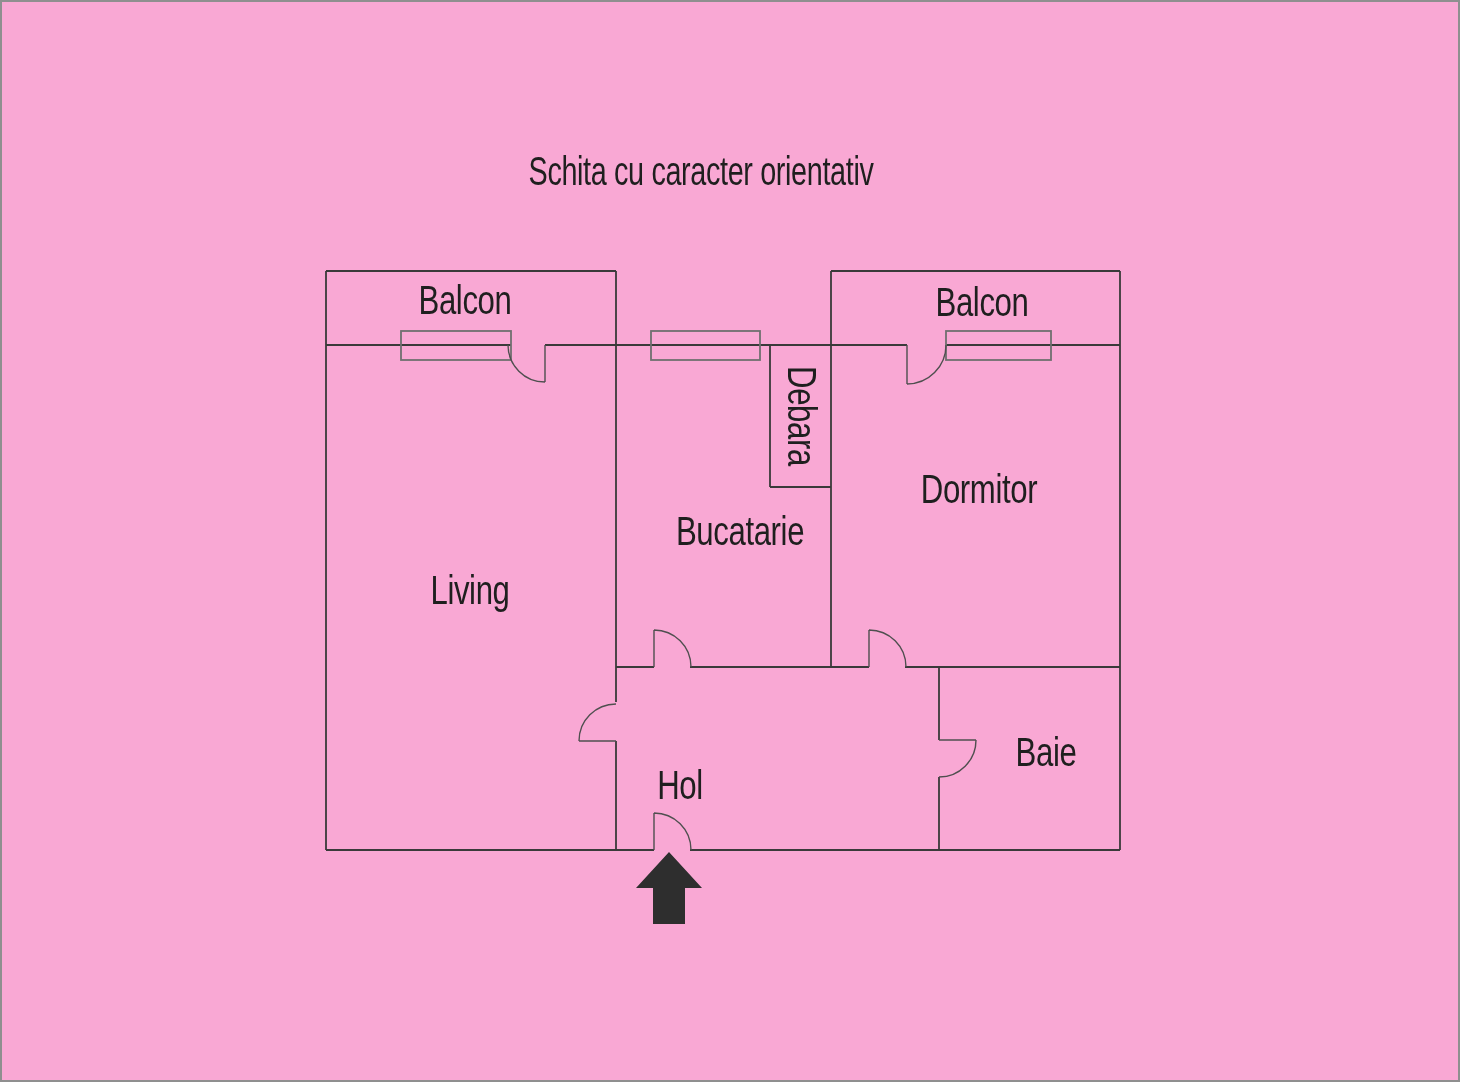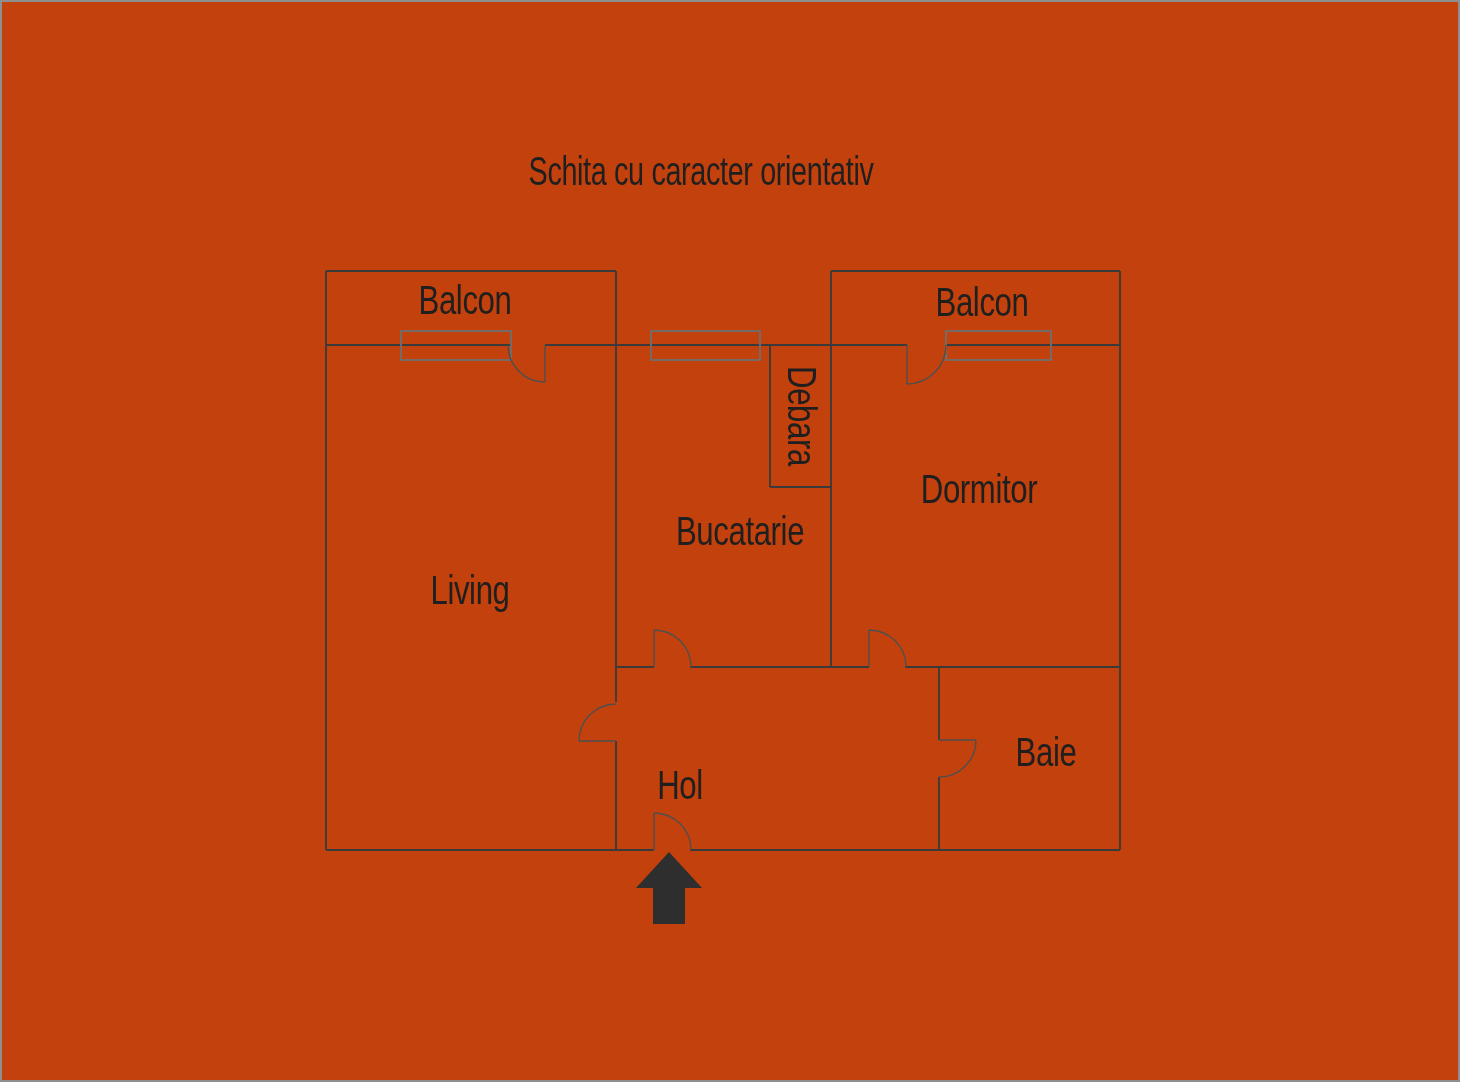--- a/index.html
+++ b/index.html
@@ -7,21 +7,21 @@
     padding: 0;
     background: #ffffff;
     font-family: "Liberation Sans", sans-serif;
   }
   .stage {
     position: relative;
     width: 1460px;
     height: 1082px;
     box-sizing: border-box;
     border: 2px solid #8f8f8f;
-    background: #c2410c;
+    background: #f9a8d4;
     overflow: hidden;
   }
   .plan-svg {
     position: absolute;
     left: 0;
     top: 0;
     width: 1460px;
     height: 1082px;
   }
   .walls {

